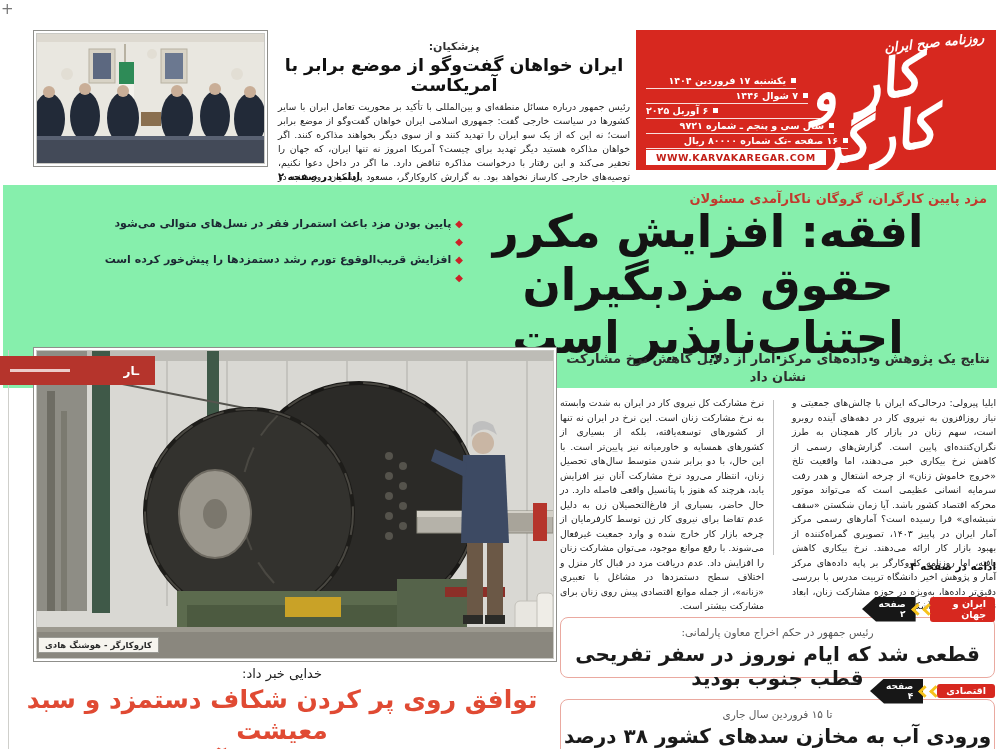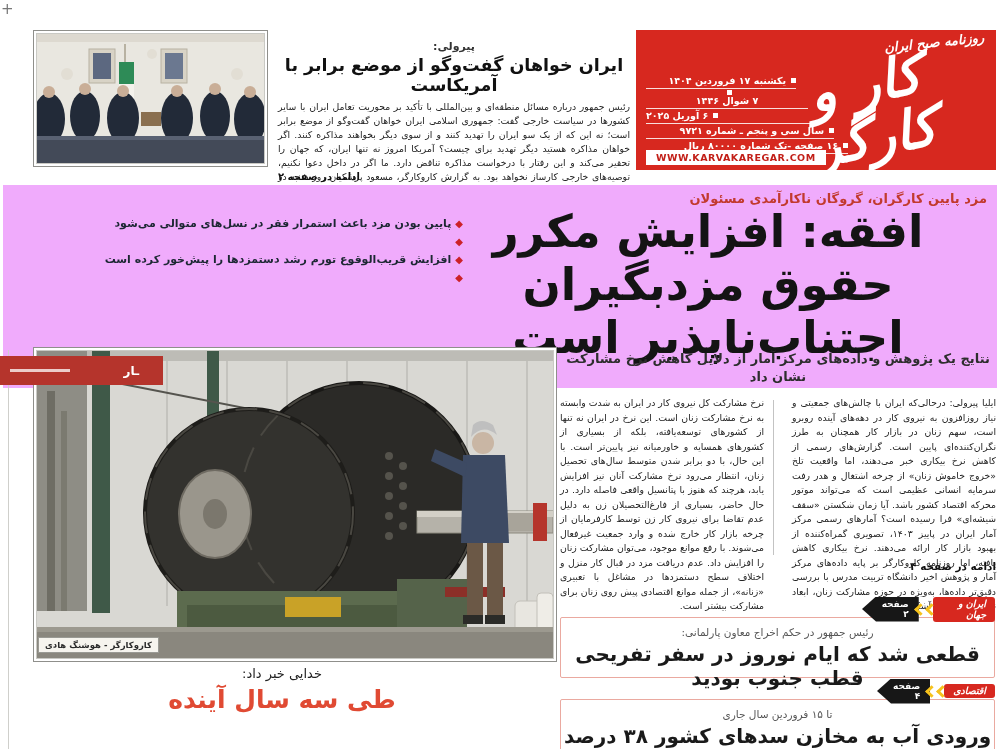--- a/index.html
+++ b/index.html
@@ -13,43 +13,43 @@
   .m-tagline{position:absolute;top:5px;right:12px;color:#fff;font-size:13px;font-style:italic;
     font-family:"DejaVu Serif","Liberation Serif",serif;transform:rotate(-6deg);font-weight:bold;}
   .m-title{position:absolute;top:26px;right:6px;width:240px;color:#fff;font-size:54px;line-height:1;
     font-family:"DejaVu Serif","Liberation Serif",serif;font-style:italic;font-weight:bold;
     transform:rotate(-11deg);text-align:center;}
   .m-dates{position:absolute;left:10px;top:44px;width:210px;}
   .m-row{display:flex;align-items:center;justify-content:flex-start;color:#fff;font-size:9.5px;
     font-weight:bold;border-bottom:1px solid rgba(255,255,255,.85);padding:1px 0 2px;white-space:nowrap;}
   .m-bullet{display:inline-block;width:5px;height:5px;background:#fff;margin-left:5px;flex:0 0 auto;}
   .m-row:nth-child(1){width:150px;margin-right:60px;}
-  .m-row:nth-child(2){width:162px;margin-right:48px;flex-direction:column;}
+  .m-row:nth-child(2){width:162px;margin-right:48px;}
   .m-row:nth-child(3){width:174px;margin-right:36px;justify-content:flex-end;}
   .m-row:nth-child(4){width:188px;margin-right:22px;}
   .m-row:nth-child(5){width:202px;margin-right:8px;}
   .m-url{position:absolute;left:10px;bottom:5px;background:#fff;color:#c21f18;font-size:9.5px;
     font-weight:bold;padding:2px 10px;direction:ltr;letter-spacing:.5px;}
   
   .photo-frame{background:#fff;border:1px solid #8f8f8b;box-shadow:inset 0 0 0 2px #fff, inset 0 0 0 3px #c9c9c4;padding:3px;box-sizing:border-box;}
   .photo-frame svg{display:block;}
   .ribbon{left:0;top:356px;width:147px;height:29px;background:#b5342c;z-index:6;
-    display:flex;align-items:center;color:#fff;font-weight:bold;font-size:12px;padding-right:16px;}
+    display:flex;align-items:center;color:#fff;font-weight:bold;font-size:12px;padding-right:8px;}
   .ribbon span{margin-left:auto;margin-right:8px;direction:rtl;}
   .ribbon i{display:block;width:60px;height:3px;background:rgba(255,255,255,.75);margin-left:10px;}
   .credit{left:38px;top:637px;z-index:7;background:#f6f4ee;border:1px solid #9a9a94;color:#2b2b2b;
     font-size:8.5px;font-weight:bold;padding:2px 6px;}
   
   .toparticle{left:278px;top:40px;width:352px;height:138px;}
   .ta-kicker{text-align:center;font-size:11px;color:#333;font-weight:bold;}
   .ta-headline{text-align:center;font-size:17.5px;font-weight:800;color:#111;margin-top:2px;}
   .ta-body{margin-top:5px;font-size:9.3px;line-height:1.5;color:#222;text-align:justify;}
   .ta-cont{position:absolute;left:0;bottom:-4px;font-size:10px;font-weight:800;color:#111;}
   
-  .lead{left:3px;top:185px;width:994px;height:203px;background:#f0abfc;}
+  .lead{left:3px;top:185px;width:994px;height:203px;background:#86efac;}
   .lead-kicker{position:absolute;right:10px;top:6px;color:#c23a2e;font-size:13px;font-weight:bold;}
   .lead-headline{position:absolute;right:6px;top:20px;width:566px;text-align:center;color:#141414;
     font-weight:800;font-size:45px;line-height:1.18;letter-spacing:-1px;}
   .lead-bullets{position:absolute;left:14px;top:30px;width:446px;}
   .lead-bullets .b-row{display:flex;align-items:flex-start;justify-content:flex-start;
     font-size:11px;font-weight:bold;color:#1c2733;line-height:1.65;white-space:nowrap;}
   .diamond{color:#cc2127;font-size:10px;margin-left:4px;line-height:1.8;}
   .lead-pageref{position:absolute;left:14px;bottom:6px;color:#8b1a12;font-size:11px;font-weight:bold;}
   
   .women{left:560px;top:350px;width:436px;}
@@ -57,27 +57,27 @@
   .w-headline{text-align:center;font-size:26.5px;font-weight:800;color:#101010;margin-top:6px;}
   .w-cols{position:relative;margin-top:10px;height:162px;}
   .w-col{position:absolute;top:0;font-size:9.3px;line-height:1.56;color:#222;text-align:justify;}
   .w-col-right{right:0;width:204px;}
   .w-col-left{right:232px;width:204px;}
   .w-divider{position:absolute;right:222px;top:4px;height:155px;width:1px;background:#c3c3c3;}
   .w-cont{font-size:10.5px;font-weight:800;color:#111;margin-top:2px;}
   
   .tag-row{display:flex;align-items:center;height:16px;z-index:4;}
   .tag-section{background:#d7281f;color:#fff;font-size:9.5px;font-weight:bold;border-radius:3px;
-    padding:1px 9px 2px;position:relative;z-index:2;font-style:italic;}
+    padding:1px 9px 2px;position:relative;z-index:2;}
   .chevs{display:flex;margin:0 -3px 0 -5px;position:relative;z-index:3;}
   .chev{width:6px;height:6px;border-right:3px solid #f6c21c;border-bottom:3px solid #f6c21c;
     transform:rotate(135deg);margin-left:2px;}
   .tag-page{background:#171717;color:#fff;font-size:9px;font-weight:bold;
     padding:2px 10px 3px 16px;clip-path:polygon(0 50%,14px 0,100% 0,100% 100%,14px 100%);}
-  .newsbox{border:1.5px solid #eaa9a0;border-radius:2px;background:#fff;box-sizing:border-box;}
+  .newsbox{border:1.5px solid #eaa9a0;border-radius:8px;background:#fff;box-sizing:border-box;}
   .nb-kicker{text-align:center;color:#555;font-size:10.5px;margin-top:8px;}
   .nb-headline{text-align:center;color:#1a1a1a;font-size:20px;font-weight:700;margin-top:4px;}
   
   .bottomart{left:8px;top:666px;width:548px;text-align:center;}
   .ba-kicker{font-size:13px;color:#222;}
   .ba-headline{color:#e04a33;font-size:25px;font-weight:700;line-height:1.25;margin-top:3px;}
   
   .cropmark{left:1px;top:0px;color:#777;font-size:15px;font-weight:normal;}
   .leftrule{left:8px;top:350px;width:1px;height:399px;background:#cfcfcb;}
 </style>
@@ -124,21 +124,21 @@
       </g>
 
       <rect x="104" y="78" width="20" height="14" fill="#8a6f4f"></rect>
 
       <rect x="0" y="102" width="227" height="27" fill="#434a58"></rect>
       <rect x="0" y="102" width="227" height="4" fill="#596172"></rect>
     </svg>
   </div>
 
   <div class="abs toparticle">
-    <div class="ta-kicker">پیرولی:</div>
+    <div class="ta-kicker">پزشکیان:</div>
     <div class="ta-headline">ایران خواهان گفت‌وگو از موضع برابر با آمریکاست</div>
     <div class="ta-body">رئیس جمهور درباره مسائل منطقه‌ای و بین‌المللی با تأکید بر محوریت تعامل ایران با سایر کشورها در سیاست خارجی گفت: جمهوری اسلامی ایران خواهان گفت‌وگو از موضع برابر است؛ نه این که از یک سو ایران را تهدید کنند و از سوی دیگر بخواهند مذاکره کنند. اگر خواهان مذاکره هستید دیگر تهدید برای چیست؟ آمریکا امروز نه تنها ایران، که جهان را تحقیر می‌کند و این رفتار با درخواست مذاکره تناقض دارد. ما اگر در داخل دعوا نکنیم، توصیه‌های خارجی کارساز نخواهد بود. به گزارش کاروکارگر، مسعود پزشکیان روز شنبه در دیدار عیدانه با جمعی از مردم، مسئولان و نمایندگان مجلس بر عزم دولت برای حل مشکلات معیشتی مردم تأکید کرد.</div>
     <div class="ta-cont">ادامه در صفحه ۲</div>
   </div>
 
   <div class="abs masthead">
     <div class="m-tagline">روزنامه صبح ایران</div>
     <div class="m-title">کار و کارگر</div>
     <div class="m-dates">
       <div class="m-row">
@@ -303,17 +303,18 @@
     <span class="tag-page">صفحه ۴</span>
   </div>
   <div class="abs newsbox" style="left:560px;top:699px;width:435px;height:60px;">
     <div class="nb-kicker">تا ۱۵ فروردین سال جاری</div>
     <div class="nb-headline">ورودی آب به مخازن سدهای کشور ۳۸ درصد کاهش یافت</div>
   </div>
 
   <div class="abs bottomart">
     <div class="ba-kicker">خدایی خبر داد:</div>
     <div class="ba-headline">
+      <div>توافق روی پر کردن شکاف دستمزد و سبد معیشت</div>
       <div>طی سه سال آینده</div>
     </div>
   </div>
 
 </div>
 
 </body></html>

